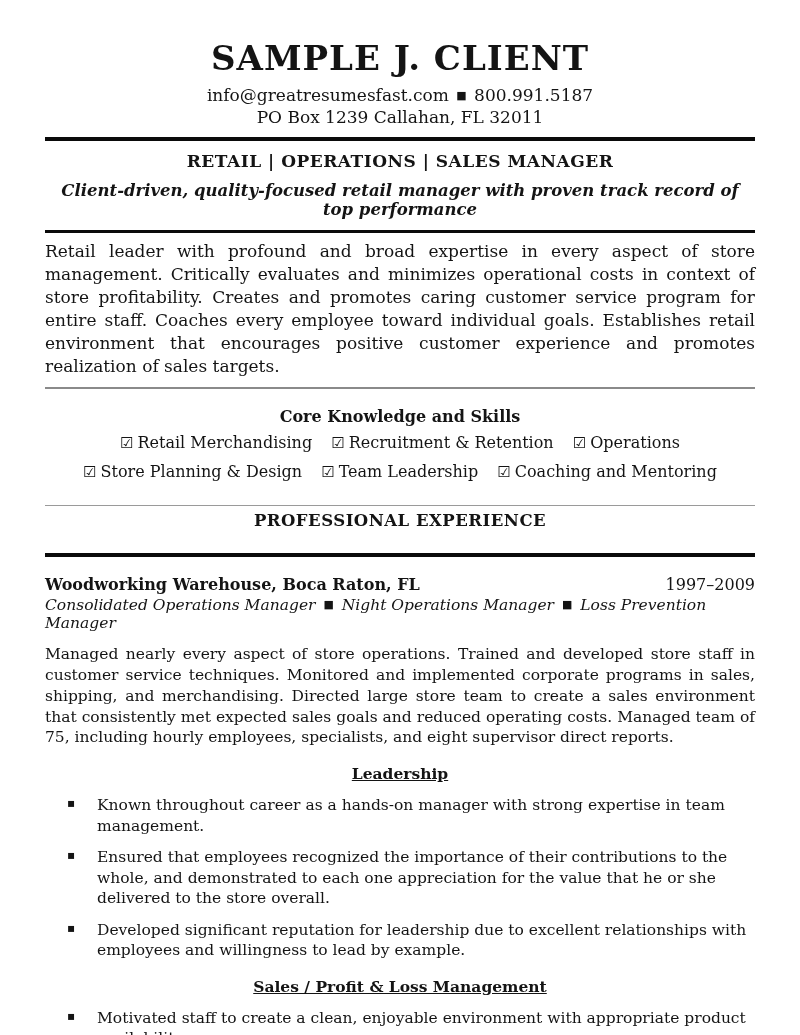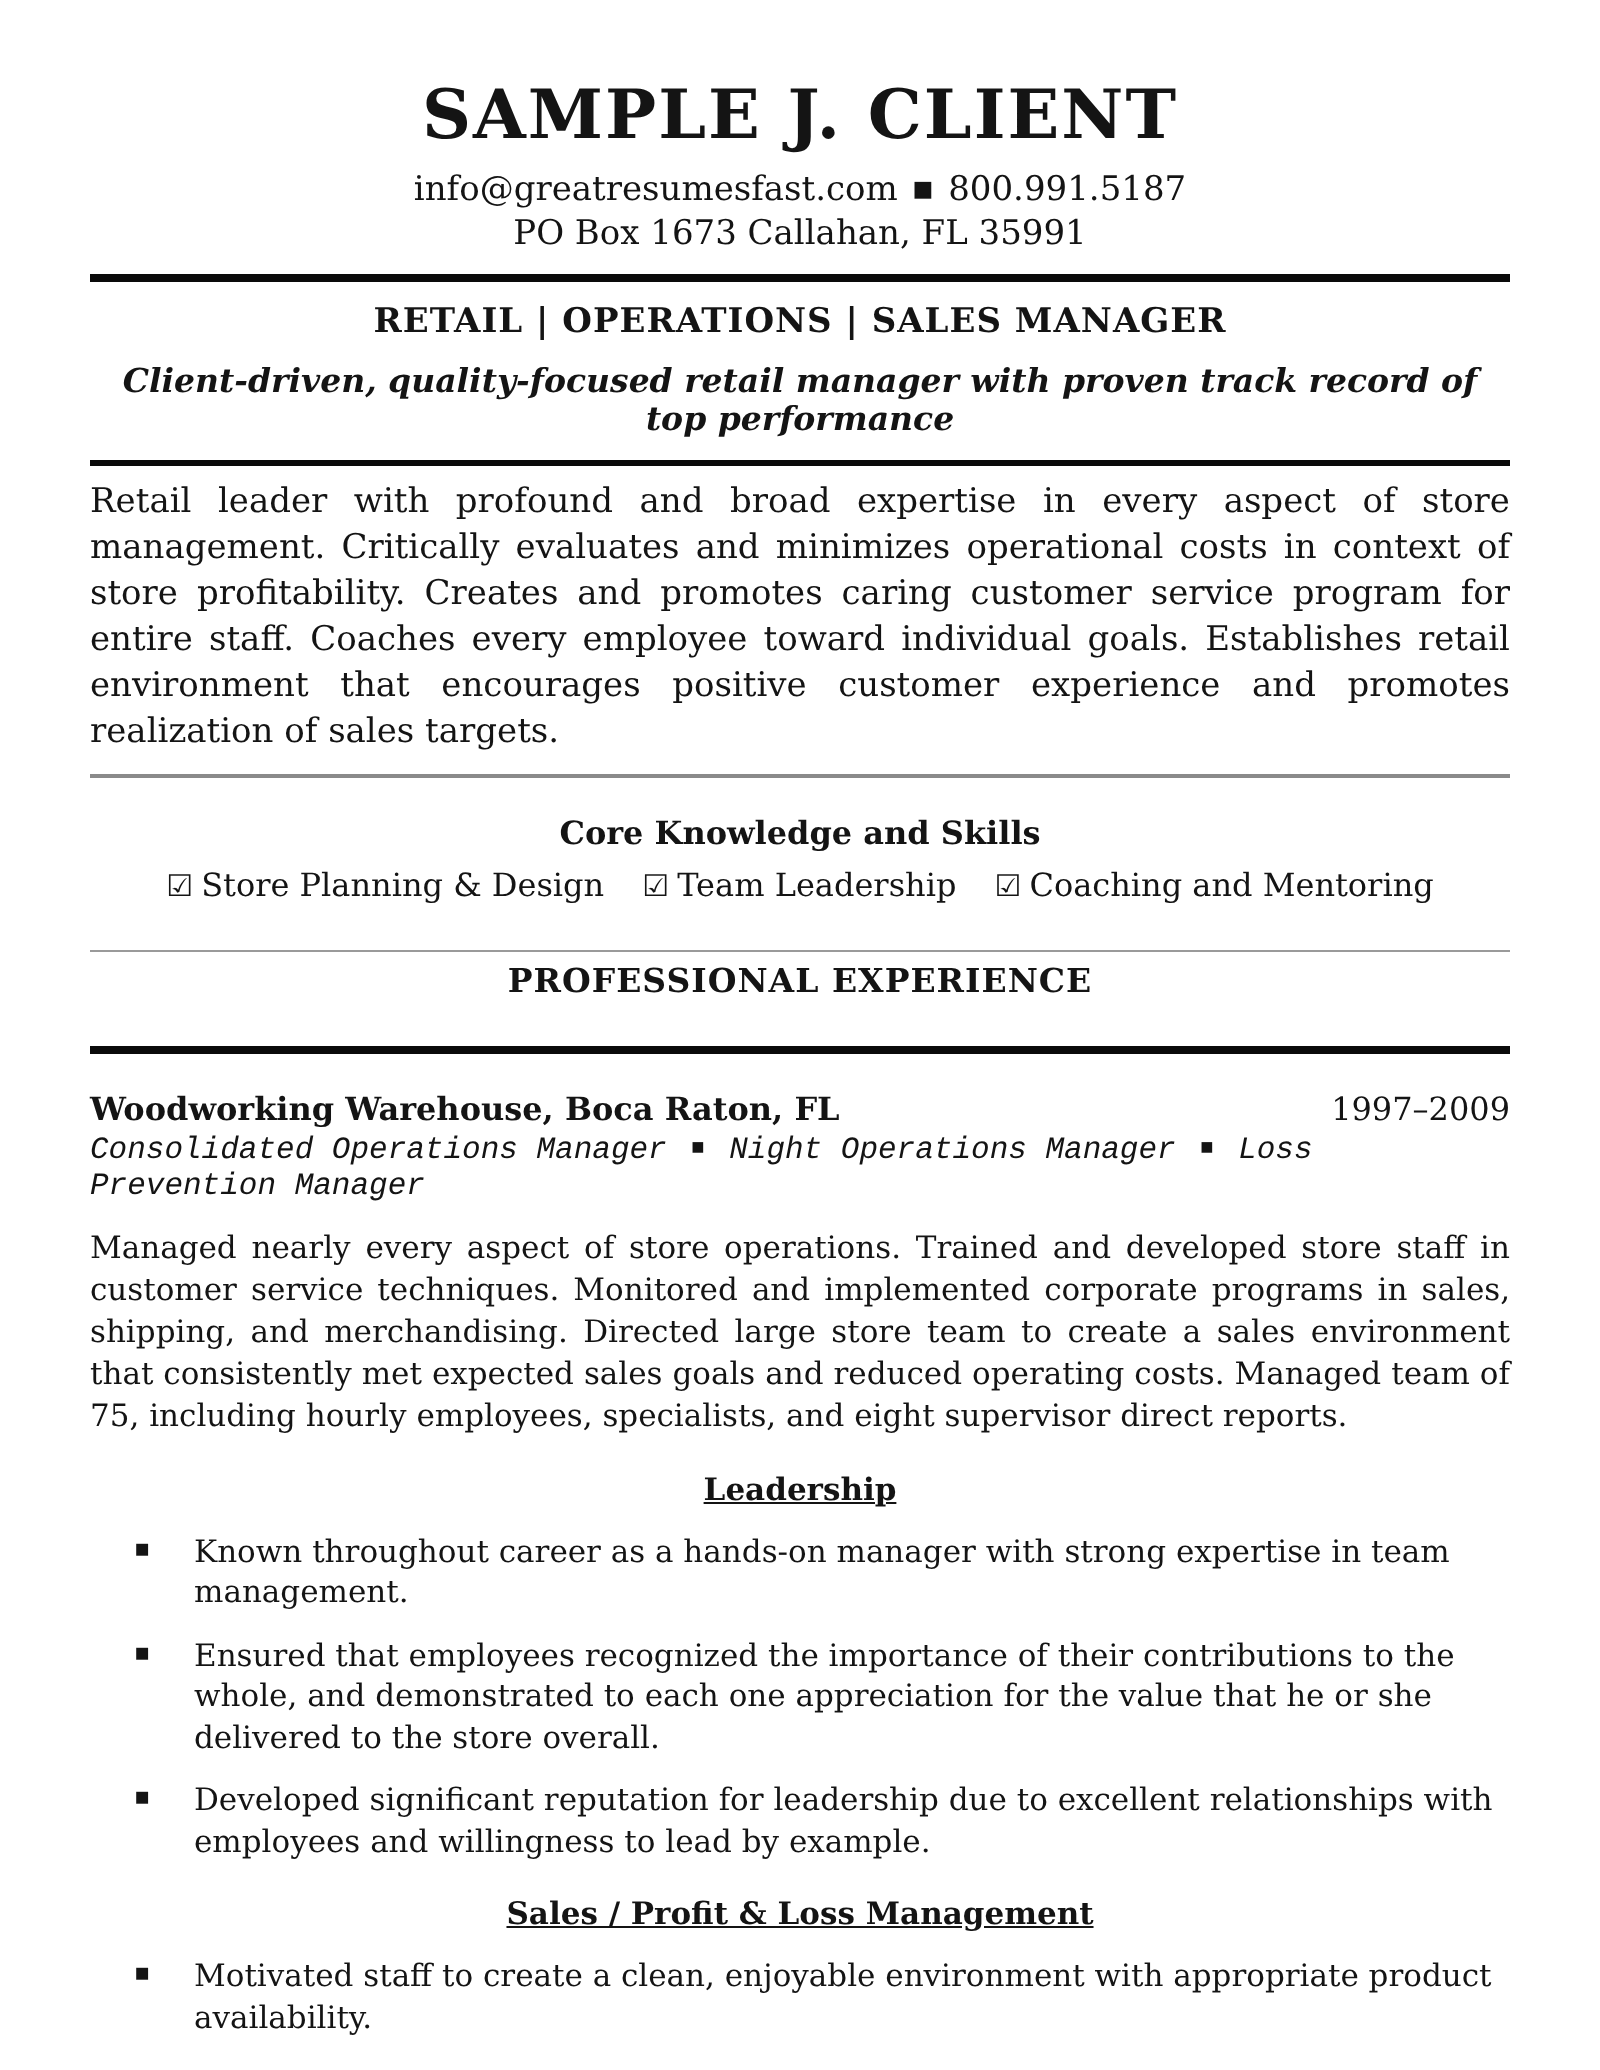--- a/index.html
+++ b/index.html
@@ -98,21 +98,20 @@
     align-items: flex-start;
     font-size: 16px;
     margin: 18px 0 2px 0;
   }
   .company { font-weight: bold; }
   .dates { font-weight: normal; }
   .roles-line {
     font-style: italic;
     font-size: 15.5px;
     margin: 0 0 12px 0;
-    font-family: Liberation Mono, monospace;
   }
   .roles-line .sq {
     font-style: normal;
     font-size: 11px;
     vertical-align: 2px;
     padding: 0 3px;
   }
   .job-desc {
     font-size: 15.5px;
     line-height: 1.35;
@@ -149,35 +148,40 @@
 <body>
 
 <div class="page">
 
   <div class="name">SAMPLE J. CLIENT</div>
   <div class="contact-line">
     <span>info@greatresumesfast.com</span>
     <span class="sq">■</span>
     <span>800.991.5187</span>
   </div>
-  <div class="address-line">PO Box 1673 Callahan, FL 35991</div>
+  <div class="address-line">PO Box 1239 Callahan, FL 32011</div>
 
   <hr class="rule-thick">
 
   <div class="role-title">RETAIL  |  OPERATIONS  |  SALES MANAGER</div>
   <div class="tagline">Client-driven, quality-focused retail manager with proven track record of top performance</div>
 
   <hr class="rule-medium">
 
   <div class="summary">Retail leader with profound and broad expertise in every aspect of store management. Critically evaluates and minimizes operational costs in context of store profitability. Creates and promotes caring customer service program for entire staff. Coaches every employee toward individual goals. Establishes retail environment that encourages positive customer experience and promotes realization of sales targets.</div>
 
   <hr class="rule-thin">
 
   <div class="skills-heading">Core Knowledge and Skills</div>
 
+  <div class="skills-row">
+    <span class="skill-item"><span class="check">☑</span><span>Retail Merchandising</span></span>
+    <span class="skill-item"><span class="check">☑</span><span>Recruitment &amp; Retention</span></span>
+    <span class="skill-item"><span class="check">☑</span><span>Operations</span></span>
+  </div>
   <div class="skills-row">
     <span class="skill-item"><span class="check">☑</span><span>Store Planning &amp; Design</span></span>
     <span class="skill-item"><span class="check">☑</span><span>Team Leadership</span></span>
     <span class="skill-item"><span class="check">☑</span><span>Coaching and Mentoring</span></span>
   </div>
 
   <div style="height:14px"></div>
   <hr class="rule-hair">
 
   <div class="section-heading">PROFESSIONAL EXPERIENCE</div>

